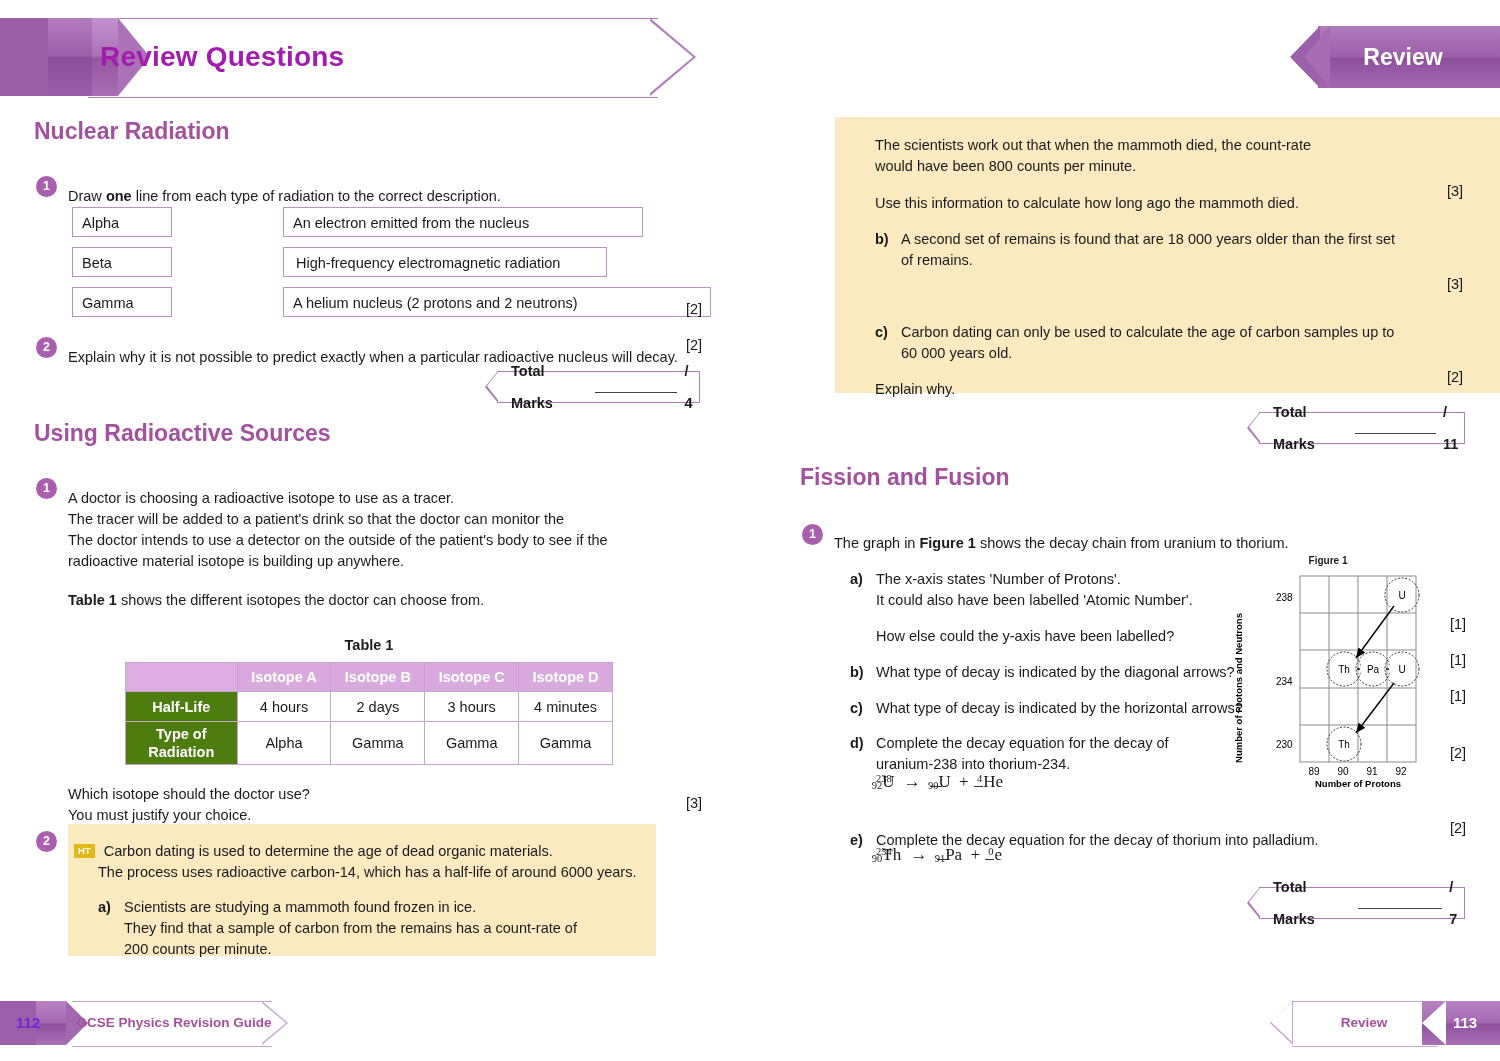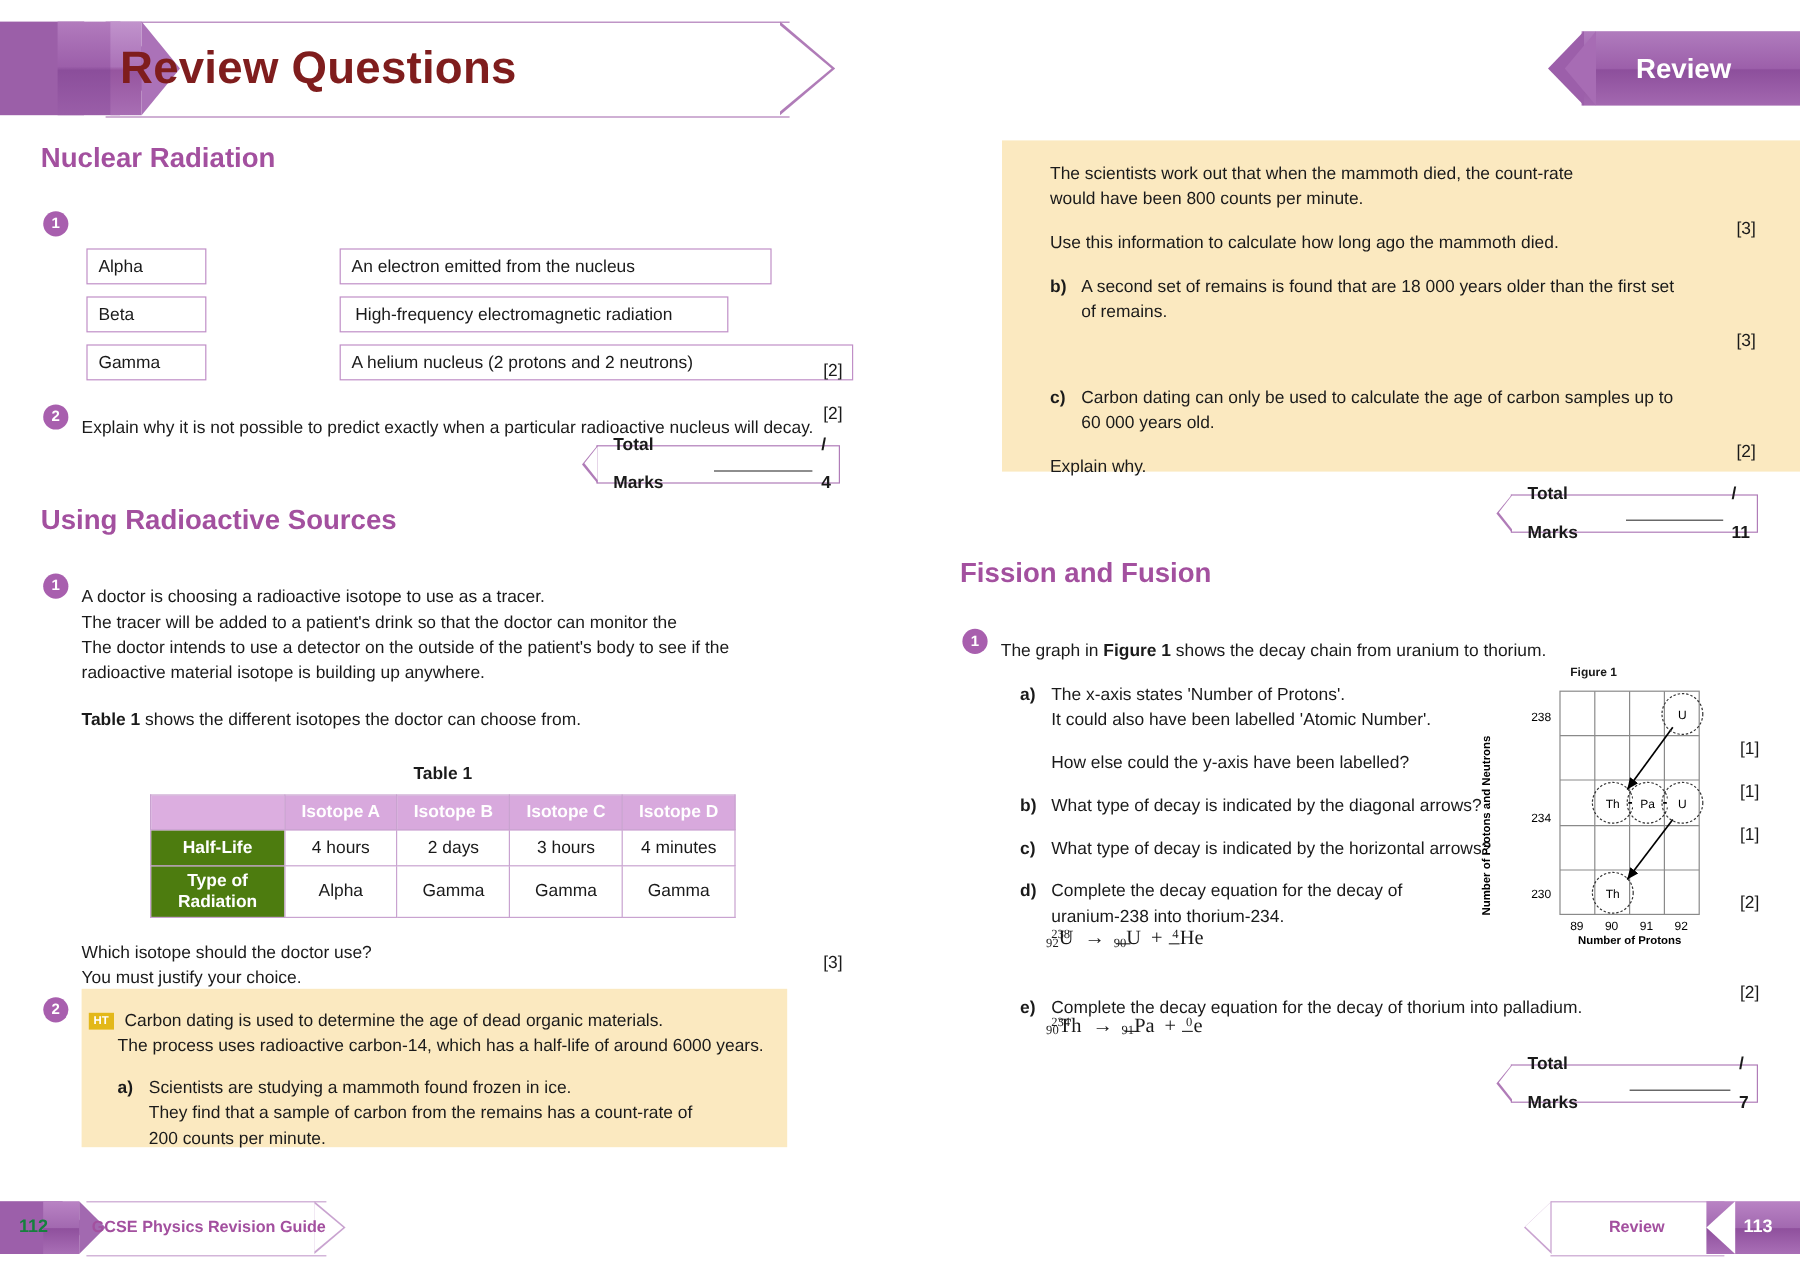--- a/index.html
+++ b/index.html
@@ -36,21 +36,21 @@
   .chev-a:after{content:"";position:absolute;left:70px;top:0;width:0;height:0;
     border-top:39px solid transparent;border-bottom:39px solid transparent;border-left:30px solid #9b5fa8;}
   .chev-b{left:48px;width:52px;background:linear-gradient(180deg,#b27bbd 0%,#9c5faa 48%,#8b4e9b 52%,#9a5ea8 100%);}
   .chev-b:after{content:"";position:absolute;left:52px;top:0;width:0;height:0;
     border-top:39px solid transparent;border-bottom:39px solid transparent;border-left:34px solid #9c5faa;}
   .chev-c{left:92px;width:26px;background:linear-gradient(180deg,#c193cc 0%,#ab72b8 48%,#96559f 52%,#a86eb4 100%);}
   .chev-c:after{content:"";position:absolute;left:26px;top:0;width:0;height:0;
     border-top:39px solid transparent;border-bottom:39px solid transparent;border-left:32px solid #ab72b8;}
   .banner-title{
     position:absolute;left:100px;top:0;height:78px;line-height:78px;
-    font-size:38px;font-weight:bold;color:#7f1d1d;letter-spacing:.2px;
+    font-size:28px;font-weight:bold;color:#a21caf;letter-spacing:.2px;
   }
 
   
   .review-tab{position:absolute;right:0;top:26px;width:210px;height:62px;}
   .rt-body{position:absolute;left:28px;top:0;width:182px;height:62px;
     background:linear-gradient(180deg,#b07cbd 0%,#9c5faa 50%,#8d4f9c 52%,#a368b0 100%);}
   .rt-point{position:absolute;left:0;top:0;width:0;height:0;
     border-top:31px solid transparent;border-bottom:31px solid transparent;border-right:30px solid #9c5faa;}
   .rt-point2{position:absolute;left:14px;top:0;width:0;height:0;
     border-top:31px solid transparent;border-bottom:31px solid transparent;border-right:26px solid #a76cb4;}
@@ -110,21 +110,21 @@
   .fl-arrow2{position:absolute;left:262px;top:1.5px;width:0;height:0;
     border-top:20.5px solid transparent;border-bottom:20.5px solid transparent;border-left:24px solid #fff;}
   .fl-chev{position:absolute;left:0;top:0;width:52px;height:44px;background:#9c5faa;}
   .fl-chev:after{content:"";position:absolute;left:52px;top:0;width:0;height:0;
     border-top:22px solid transparent;border-bottom:22px solid transparent;border-left:20px solid #9c5faa;}
   .fl-chev2{position:absolute;left:36px;top:0;width:30px;height:44px;
     background:linear-gradient(180deg,#b983c4 0%,#a269b0 50%,#8f509d 52%,#a96fb6 100%);}
   .fl-chev2:after{content:"";position:absolute;left:30px;top:0;width:0;height:0;
     border-top:22px solid transparent;border-bottom:22px solid transparent;border-left:22px solid #a269b0;}
   .fl-pageno{position:absolute;left:0;top:0;width:56px;height:44px;line-height:44px;
-    text-align:center;color:#15803d;font-weight:bold;font-size:15px;z-index:4;}
+    text-align:center;color:#6d28d9;font-weight:bold;font-size:15px;z-index:4;}
   .fl-title{position:absolute;left:76px;top:0;width:196px;height:44px;line-height:44px;
     text-align:center;color:#a3509f;font-weight:bold;font-size:13.5px;}
 
   .foot-r{position:absolute;right:0;bottom:16px;width:230px;height:44px;}
   .fr-body{position:absolute;left:22px;top:0;width:145px;height:44px;background:#fff;
     border-top:1.2px solid #c9a3d0;border-bottom:1.2px solid #c9a3d0;}
   .fr-tip{position:absolute;left:0;top:0;width:0;height:0;
     border-top:22px solid transparent;border-bottom:22px solid transparent;border-right:23px solid #c9a3d0;}
   .fr-tip2{position:absolute;left:1.4px;top:1.4px;width:0;height:0;
     border-top:20.6px solid transparent;border-bottom:20.6px solid transparent;border-right:21.5px solid #fff;}
@@ -156,20 +156,23 @@
       <div class="chev chev-a"></div>
       <div class="chev chev-b"></div>
       <div class="chev chev-c"></div>
       <div class="banner-title">Review Questions</div>
     </div>
 
     <div style="position:absolute;left:34px;top:118px;" class="sec-head">Nuclear Radiation</div>
 
     <div style="position:absolute;left:36px;top:176px;">
       <span class="qnum">1</span>
+    </div>
+    <div style="position:absolute;left:68px;top:176px;width:640px;" class="qtext">
+      <span>Draw </span><b>one</b><span> line from each type of radiation to the correct description.</span>
     </div>
 
     <div style="position:absolute;left:72px;top:207px;width:100px;" class="mbox">Alpha</div>
     <div style="position:absolute;left:72px;top:247px;width:100px;" class="mbox">Beta</div>
     <div style="position:absolute;left:72px;top:287px;width:100px;" class="mbox">Gamma</div>
 
     <div style="position:absolute;left:283px;top:207px;width:360px;" class="mbox">An electron emitted from the nucleus</div>
     <div style="position:absolute;left:283px;top:247px;width:324px;padding-left:12px;" class="mbox">High-frequency electromagnetic radiation</div>
     <div style="position:absolute;left:283px;top:287px;width:428px;" class="mbox">A helium nucleus (2 protons and 2 neutrons)</div>
 

